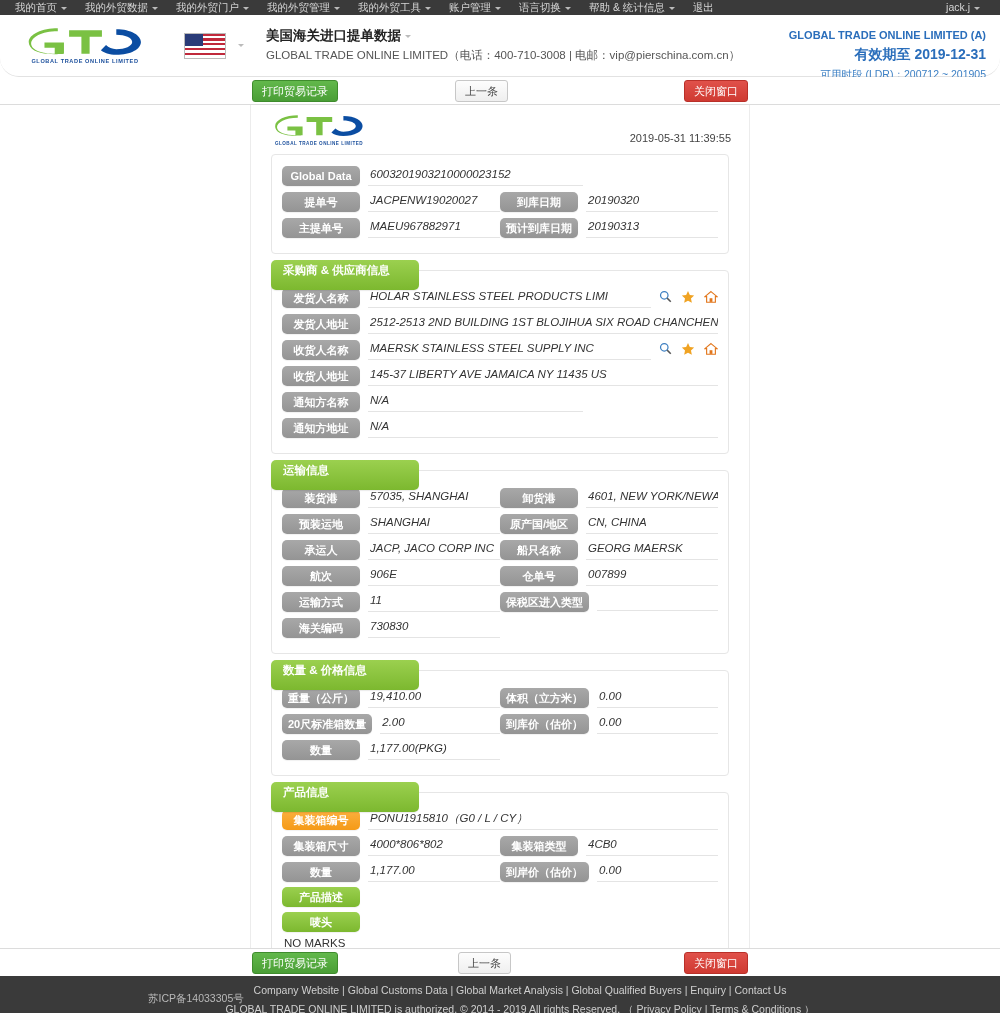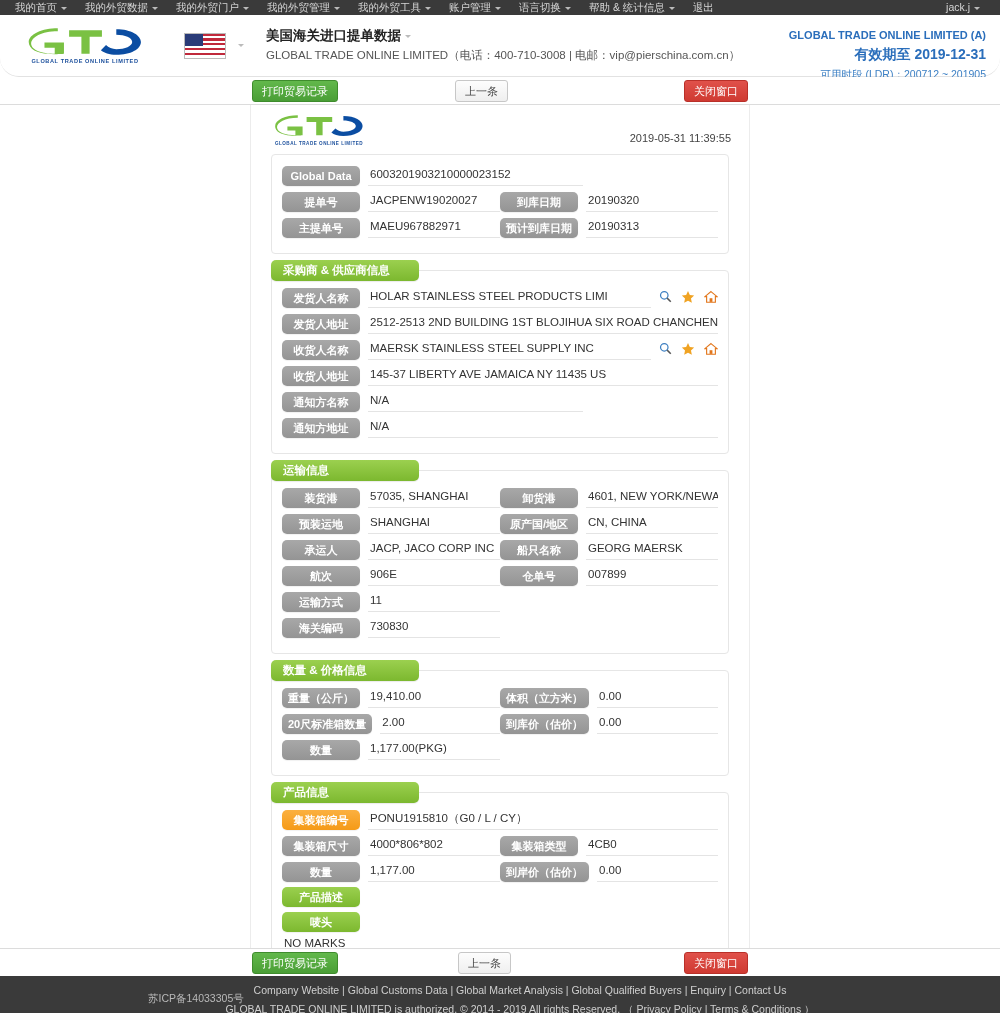--- a/index.html
+++ b/index.html
@@ -101,21 +101,21 @@
   }
   .paper-head .logo2{ width:92px; }
   .paper-head .ts{ font-size:11px; color:#444; padding-top:14px; }
 
   .card{
     margin:6px 20px 0 20px; border:1px solid #e6e6e6; border-radius:4px;
     position:relative; padding:8px 10px 10px 10px; background:#fff;
   }
   .card.first{ margin-top:2px; padding-top:10px;}
   .sectab{
-    position:absolute; left:-1px; top:-11px; height:21px; line-height:21px;
+    position:absolute; left:-1px; top:-11px; height:30px; line-height:21px;
     padding:0 14px 0 12px; border-radius:5px;
     background:linear-gradient(#9bd04f,#7cb82f); color:#fff; font-size:11.5px;
     font-weight:bold; min-width:148px; box-shadow:0 1px 1px rgba(0,0,0,.08);
   }
   .card-wrap{ margin-top:16px; }
 
   .row{ display:flex; align-items:center; margin:0 0 5px 0; }
   .half{ width:50%; display:flex; align-items:center; }
   .full{ width:100%; display:flex; align-items:center; }
 
@@ -124,21 +124,21 @@
     background:linear-gradient(#a8a8a8,#949494); color:#fff;
     border-radius:5px; font-size:11px; font-weight:bold;
     padding:3px 6px; line-height:14px; white-space:nowrap;
     box-shadow:0 1px 1px rgba(0,0,0,.06);
   }
   .lbl.orange{ background:linear-gradient(#fbb040,#f59a17); }
   .lbl.green{ background:linear-gradient(#9bd04f,#7cb82f); min-width:78px;}
   .val{
     flex:1; border-bottom:1px solid #e4e4e4; margin-left:8px;
     font-size:11.5px; color:#333; padding:2px 2px 3px 2px;
-    white-space:nowrap; overflow:hidden; line-height:15px; min-height:19px;
+    white-space:nowrap; overflow:hidden; line-height:15px; min-height:19px;font-style:italic;
   }
   .val.short{ flex:none; width:215px; }
   .icons{ display:flex; align-items:center; gap:9px; padding-left:8px; }
   .icons span{ cursor:pointer; line-height:1; }
 
   .desc{
     font-size:11.5px; color:#333; line-height:15px; padding:2px 2px 2px 2px;
     margin-top:2px;
   }
   .hl{ background:#2a7fd4; color:#fff; }
@@ -377,20 +377,24 @@
         <div class="half">
               <span class="lbl">仓单号</span>
               <span class="val">007899</span>
             </div>
       </div>
       <div class="row">
         <div class="half">
               <span class="lbl">运输方式</span>
               <span class="val">11</span>
             </div>
+        <div class="half">
+              <span class="lbl" style="min-width:86px">保税区进入类型</span>
+              <span class="val"></span>
+            </div>
       </div>
       <div class="row">
         <div class="half">
               <span class="lbl">海关编码</span>
               <span class="val">730830</span>
             </div>
         <div class="half"></div>
       </div>
     </div>
     </div>

